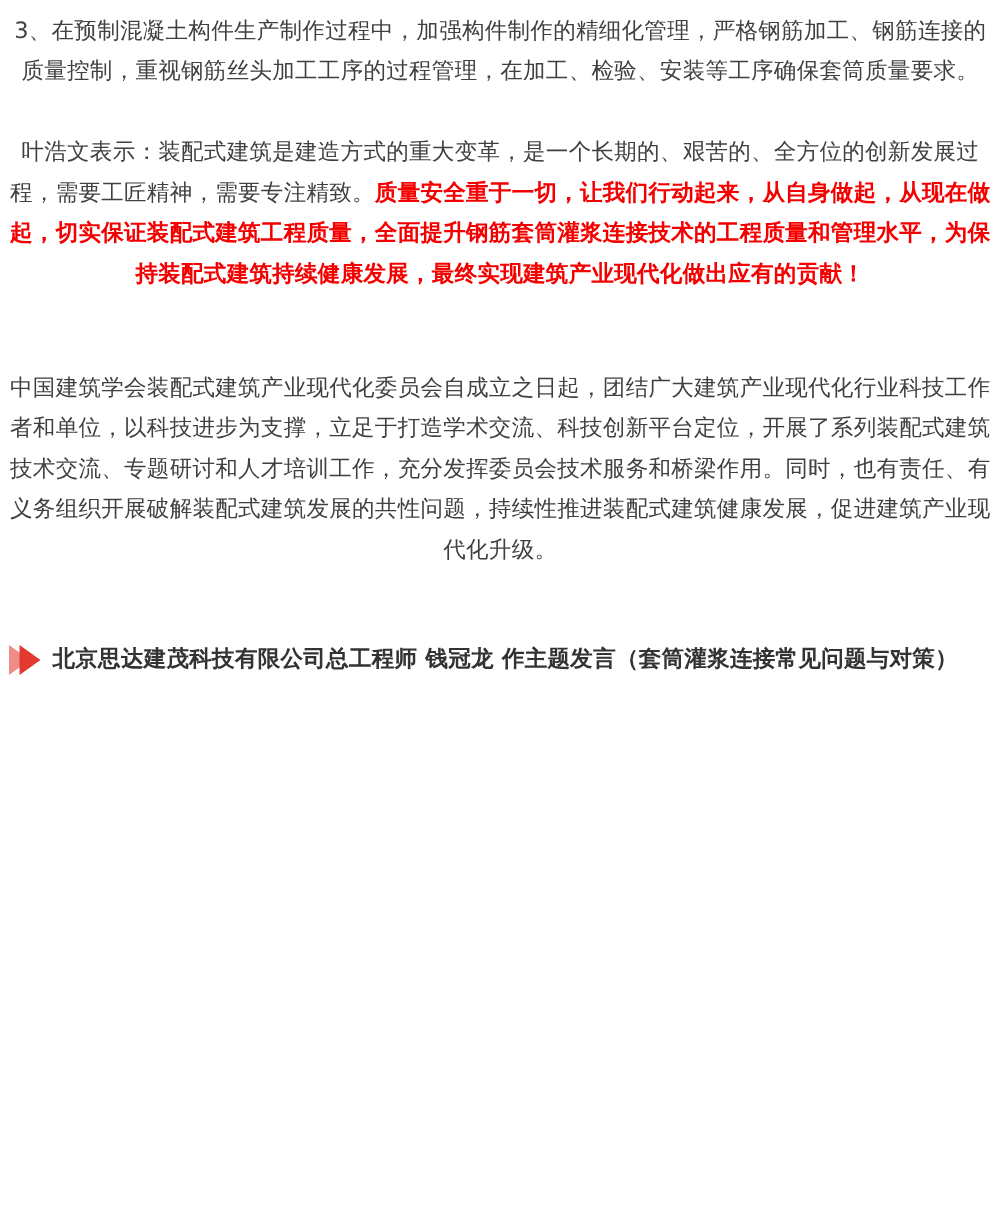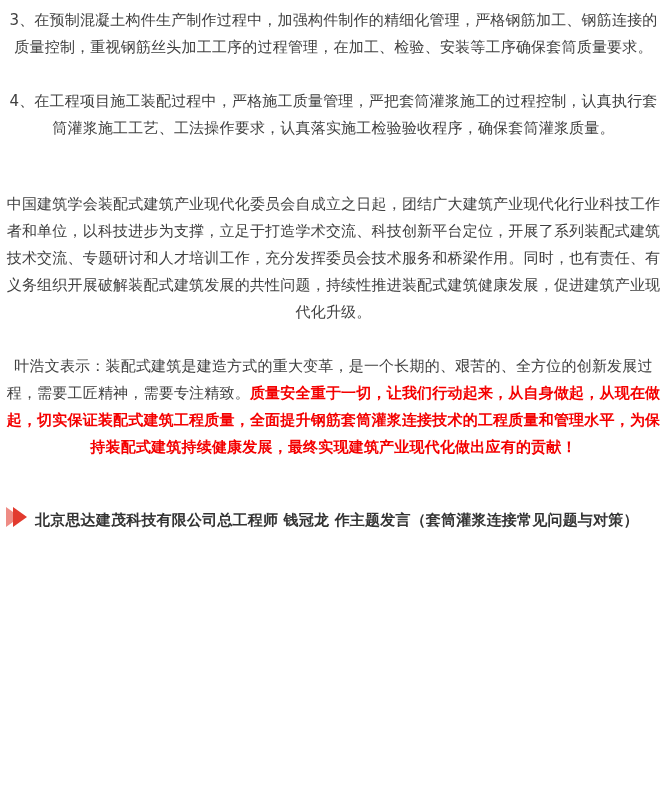--- a/index.html
+++ b/index.html
@@ -33,21 +33,21 @@
   .gap-before-large {
     margin-top: 49px;
   }
   .footer-heading {
     margin: 46px 0 0 0;
     font-size: 15px;
     font-weight: bold;
     color: var(--heading-text, #333333);
     line-height: 27px;
     display: flex;
-    align-items: flex-start;
+    align-items: center;
     letter-spacing: 0.2px;
   }
   .arrows {
     display: inline-flex;
     align-items: center;
     margin-right: 8px;
     flex: 0 0 auto;
   }
   .arrow {
     width: 0;
@@ -69,26 +69,25 @@
     flex: 1 1 auto;
   }
 </style>
 </head>
 <body>
 
 <main class="article">
 
   <p class="para">3、在预制混凝土构件生产制作过程中，加强构件制作的精细化管理，严格钢筋加工、钢筋连接的质量控制，重视钢筋丝头加工工序的过程管理，在加工、检验、安装等工序确保套筒质量要求。</p>
 
-  <p class="para">4、在工程项目施工装配过程中，严格施工质量管理，严把套筒灌浆施工的过程控制，认真执行套筒灌浆施工工艺、工法操作要求，认真落实施工检验验收程序，确保套筒灌浆质量。</p>
 
 
+  <p class="para"><span>叶浩文表示：装配式建筑是建造方式的重大变革，是一个长期的、艰苦的、全方位的创新发展过程，需要工匠精神，需要专注精致。</span><span class="red-em">质量安全重于一切，让我们行动起来，从自身做起，从现在做起，切实保证装配式建筑工程质量，全面提升钢筋套筒灌浆连接技术的工程质量和管理水平，为保持装配式建筑持续健康发展，最终实现建筑产业现代化做出应有的贡献！</span></p>
+
   <p class="para gap-before-large">中国建筑学会装配式建筑产业现代化委员会自成立之日起，团结广大建筑产业现代化行业科技工作者和单位，以科技进步为支撑，立足于打造学术交流、科技创新平台定位，开展了系列装配式建筑技术交流、专题研讨和人才培训工作，充分发挥委员会技术服务和桥梁作用。同时，也有责任、有义务组织开展破解装配式建筑发展的共性问题，持续性推进装配式建筑健康发展，促进建筑产业现代化升级。</p>
-
-  <p class="para"><span>叶浩文表示：装配式建筑是建造方式的重大变革，是一个长期的、艰苦的、全方位的创新发展过程，需要工匠精神，需要专注精致。</span><span class="red-em">质量安全重于一切，让我们行动起来，从自身做起，从现在做起，切实保证装配式建筑工程质量，全面提升钢筋套筒灌浆连接技术的工程质量和管理水平，为保持装配式建筑持续健康发展，最终实现建筑产业现代化做出应有的贡献！</span></p>
 
 
   <h3 class="footer-heading">
     <span class="arrows">
       <span class="arrow arrow-light"></span>
       <span class="arrow arrow-dark"></span>
     </span>
     <span class="footer-heading-text">北京思达建茂科技有限公司总工程师 钱冠龙 作主题发言（套筒灌浆连接常见问题与对策）</span>
   </h3>
 

